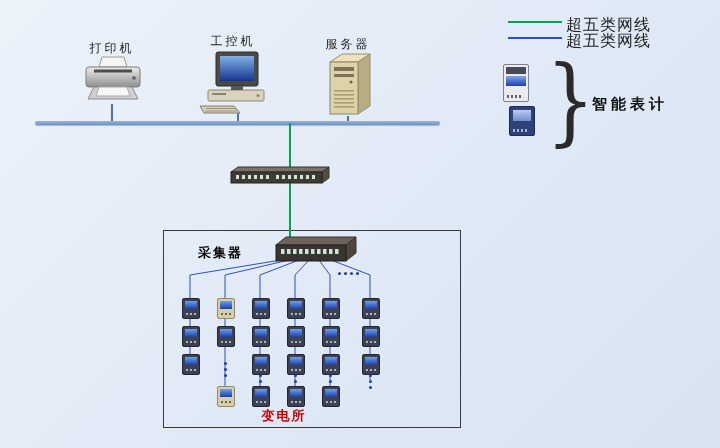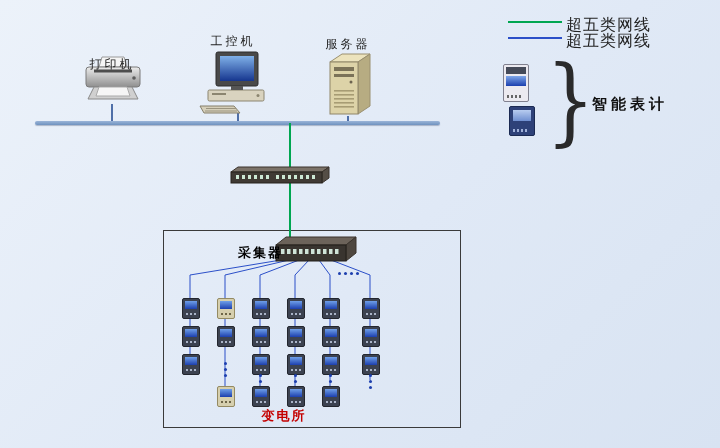--- a/index.html
+++ b/index.html
@@ -5,21 +5,21 @@
   html,body{margin:0;padding:0;}
   body{
     width:720px;height:448px;overflow:hidden;
     font-family:"DejaVu Sans","Liberation Sans",sans-serif;
     background:linear-gradient(135deg,#ecf2fa 0%,#e0e9f6 55%,#d8e3f2 100%);
   }
   #canvas{position:relative;width:720px;height:448px;}
 
   .lbl{position:absolute;font-size:12px;color:#222;letter-spacing:3px;text-align:center;z-index:5;white-space:nowrap;}
   .lbl-smart{font-size:15px;font-weight:bold;letter-spacing:4px;color:#111;}
-  .lbl-collector{font-size:13px;font-weight:bold;letter-spacing:2px;color:#000;margin-left:40px;}
+  .lbl-collector{font-size:13px;font-weight:bold;letter-spacing:2px;color:#000;}
   .lbl-substation{font-size:13px;font-weight:bold;letter-spacing:2px;color:#c40000;}
   .legend-text{position:absolute;font-size:16px;color:#222;letter-spacing:1px;z-index:5;white-space:nowrap;}
 
   .bus{position:absolute;left:35px;top:121px;width:405px;height:4px;border-radius:3px;
        background:linear-gradient(#9ab4d8,#6f92bf);box-shadow:0 1px 1px rgba(30,50,90,.3);z-index:1;}
   .stub{position:absolute;width:2px;background:#4f6fa8;z-index:1;}
   .line-green{position:absolute;left:289px;top:123px;width:2px;height:117px;background:#00a651;z-index:1;}
   .legend-line{position:absolute;width:54px;height:2px;z-index:5;}
   .legend-line.green{background:#00a651;}
   .legend-line.blue{background:#2b4fc8;}
@@ -54,21 +54,21 @@
              background:repeating-linear-gradient(90deg,#9fb0d8 0 2px,transparent 2px 4px);}
 
   .brace{position:absolute;left:540px;top:48px;font-family:"DejaVu Serif","Liberation Serif",serif;
          font-size:96px;line-height:104px;color:#2a2a2a;transform:scaleX(.8);z-index:4;}
 </style>
 </head>
 <body>
 
 <div id="canvas">
 
-  <div class="lbl" style="left:82px;top:56px;width:60px">打印机</div>
+  <div class="lbl" style="left:82px;top:40px;width:60px">打印机</div>
   <div class="lbl" style="left:203px;top:33px;width:60px">工控机</div>
   <div class="lbl" style="left:318px;top:36px;width:60px">服务器</div>
 
   <svg class="icon" style="left:82px;top:56px" width="62" height="50" viewBox="0 0 62 50">
     <defs>
         <linearGradient id="pg" x1="0" y1="0" x2="0" y2="1">
       <stop offset="0" stop-color="#ececec"></stop>
           <stop offset="1" stop-color="#8f8f8f"></stop>
         </linearGradient>
       </defs>

